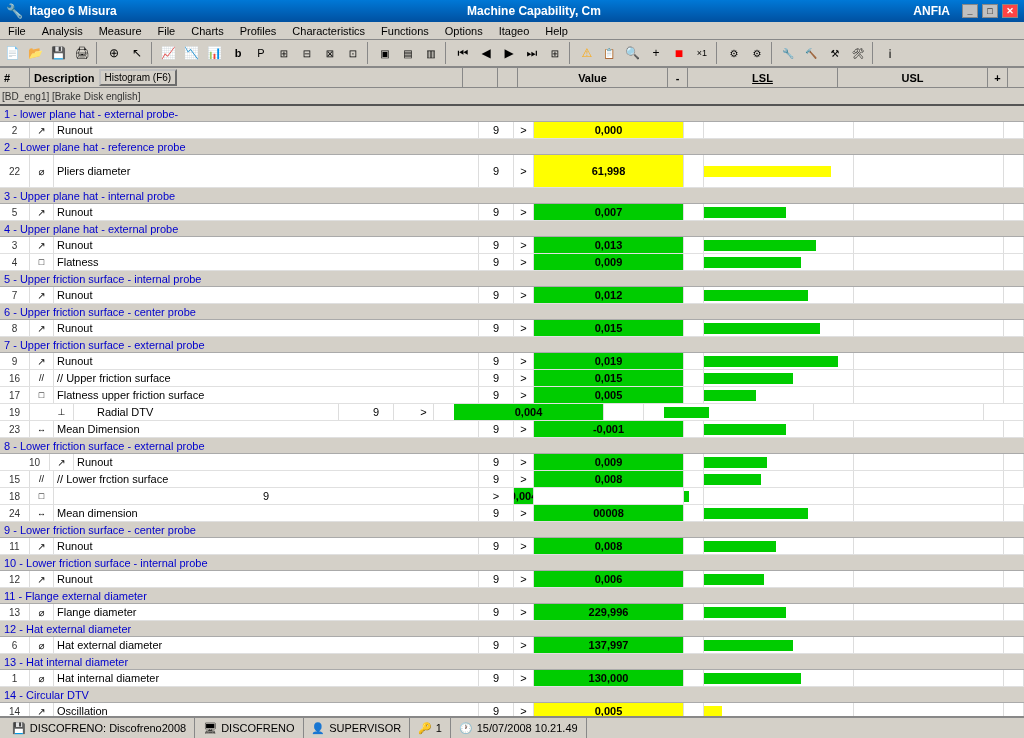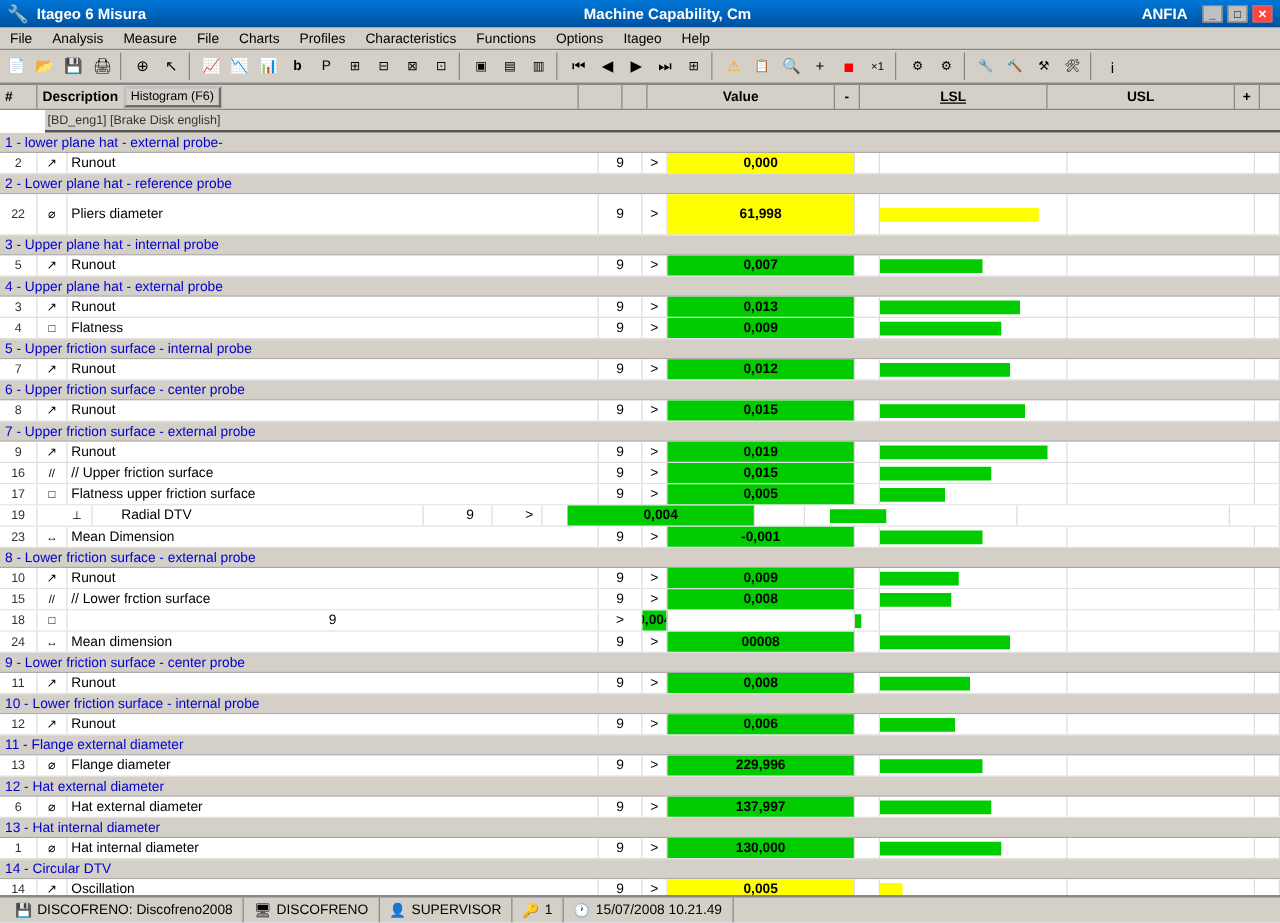--- a/index.html
+++ b/index.html
@@ -249,21 +249,21 @@
     <div class="th-cell" style="width:35px; min-width:35px;"></div>
     <div class="th-cell" style="width:20px; min-width:20px;"></div>
     <div class="th-cell" style="width:150px; min-width:150px; justify-content:center;">Value</div>
     <div class="th-cell" style="width:20px; min-width:20px; justify-content:center;">-</div>
     <div class="th-cell" style="width:150px; min-width:150px; justify-content:center;text-decoration:underline;">LSL</div>
     <div class="th-cell" style="width:150px; min-width:150px; justify-content:center;">USL</div>
     <div class="th-cell" style="width:20px; min-width:20px; justify-content:center;">+</div>
     <div style="width:16px;"></div>
   </div>
 
-  <div id="sub-header-row" style="display:flex; background:#d4d0c8; border-bottom:2px solid #555; height:18px; align-items:center; font-size:10px; padding:0 2px;margin-left:36px;">
+  <div id="sub-header-row" style="display:flex; background:#d4d0c8; border-bottom:2px solid #555; height:18px; align-items:center; font-size:10px; padding:0 2px;">
     <span class="bd-label">[BD_eng1] [Brake Disk english]</span>
   </div>
 
   <div id="table-area">
 
     <div class="group-row">1 - lower plane hat - external probe-</div>
     <div class="data-row" style="display:grid; grid-template-columns:30px 24px 1fr 35px 20px 150px 20px 150px 150px 20px; height:17px; align-items:center; border-bottom:1px solid #e0e0e0;">
       <div class="cell cell-id center">2</div>
       <div class="cell cell-icon center">↗</div>
       <div class="cell">Runout</div>
@@ -438,21 +438,21 @@
       <div class="cell" style="background:#00cc00; justify-content:center; font-weight:bold;">-0,001</div>
       <div class="cell center"></div>
       <div class="cell" style="padding:2px 0;">
           <div style="background:#00cc00; height:11px; width:55%;"></div>
         </div>
       <div class="cell" style="padding:0;"></div>
       <div class="cell center"></div>
     </div>
 
     <div class="group-row">8 - Lower friction surface - external probe</div>
-    <div class="data-row" style="display:grid; grid-template-columns:30px 24px 1fr 35px 20px 150px 20px 150px 150px 20px; height:17px; align-items:center; border-bottom:1px solid #e0e0e0;">
+    <div class="data-row" style="display:grid; grid-template-columns:30px 24px 1fr 35px 20px 150px 20px 150px 150px 20px; height:17px; align-items:center; border-bottom:1px solid #e0e0e0;padding-left:20px;">
       <div class="cell cell-id center">10</div>
       <div class="cell cell-icon center">↗</div>
       <div class="cell">Runout</div>
       <div class="cell center">9</div>
       <div class="cell center">&gt;</div>
       <div class="cell" style="background:#00cc00; justify-content:center; font-weight:bold;">0,009</div>
       <div class="cell center"></div>
       <div class="cell" style="padding:2px 0;">
           <div style="background:#00cc00; height:11px; width:42%;"></div>
         </div>

